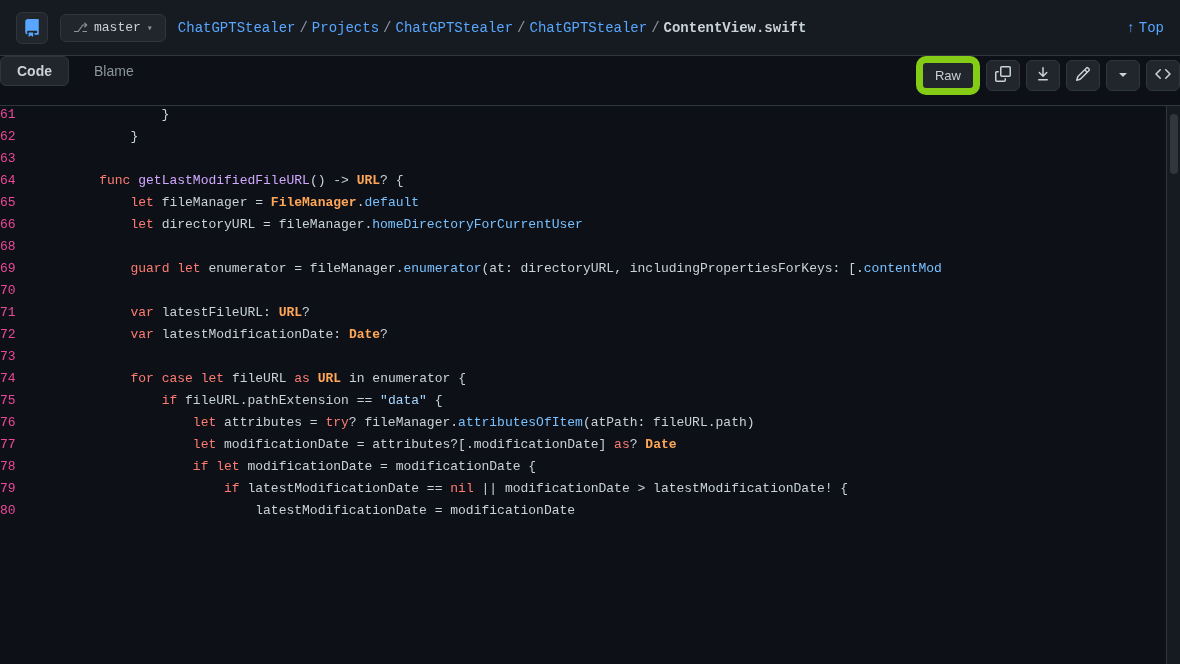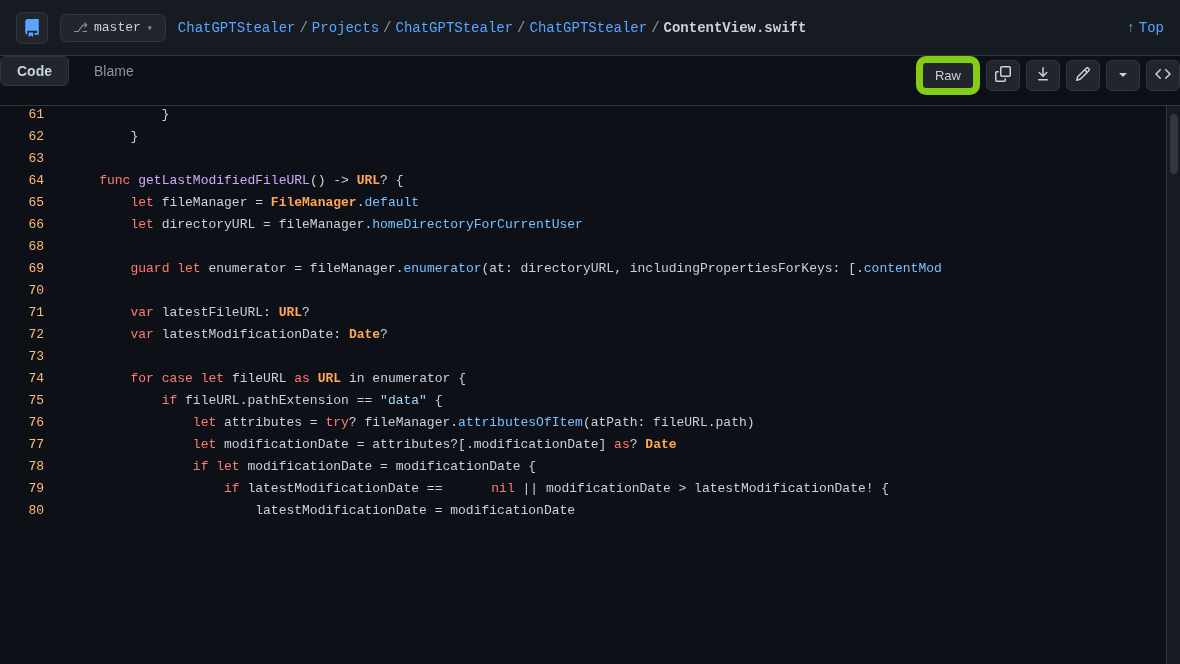--- a/index.html
+++ b/index.html
@@ -137,23 +137,22 @@
       border-collapse: collapse;
       width: 100%;
       min-width: 100%;
     }
     .line-row {
       height: 22px;
     }
     .line-number {
       width: 60px;
       min-width: 60px;
-      text-align: right;
       padding-right: 16px;
-      color: #fdba74;
+      color: #ec4899;
       user-select: none;
       vertical-align: top;
       padding-top: 1px;
     }
     .line-code {
       padding-left: 8px;
       white-space: pre;
       color: #c9d1d9;
       vertical-align: top;
       padding-top: 1px;
@@ -175,21 +174,21 @@
     }
 
     
     .kw { color: #ff7b72; margin-top: 16px; }        
     .fn { color: #d2a8ff; }        
     .str { color: #a5d6ff; }       
     .type { color: #ffa657; font-weight: bold; }      
     .method { color: #79c0ff; }    
     .punct { color: #c9d1d9; }        
     .bool { color: #ff7b72; }
-    .nil { color: #ff7b72; margin-left: 41px; }
+    .nil { color: #ff7b72; }
     .prop { color: #79c0ff; }
   </style>
 </head>
 <body>
 
 <div class="header">
   <div class="repo-logo">
     <svg width="18" height="18" viewBox="0 0 16 16" fill="#58a6ff">
       <path d="M2 2.5A2.5 2.5 0 014.5 0h8.75a.75.75 0 01.75.75v12.5a.75.75 0 01-.75.75h-2.5a.75.75 0 110-1.5h1.75v-2h-8a1 1 0 00-.714 1.7.75.75 0 01-1.072 1.05A2.495 2.495 0 012 11.5v-9zm10.5-1V9h-8c-.356 0-.694.074-1 .208V2.5a1 1 0 011-1h8zM5 12.25v3.25a.25.25 0 00.4.2l1.45-1.087a.25.25 0 01.3 0L8.6 15.7a.25.25 0 00.4-.2v-3.25a.25.25 0 00-.25-.25h-3.5a.25.25 0 00-.25.25z"></path>
     </svg>

